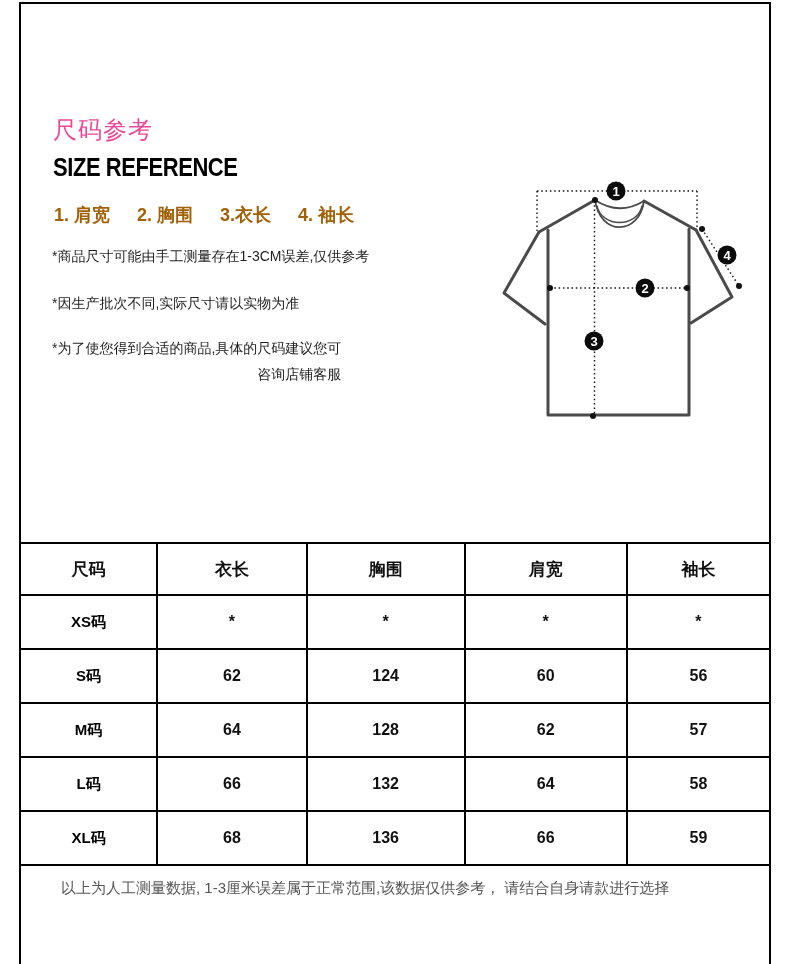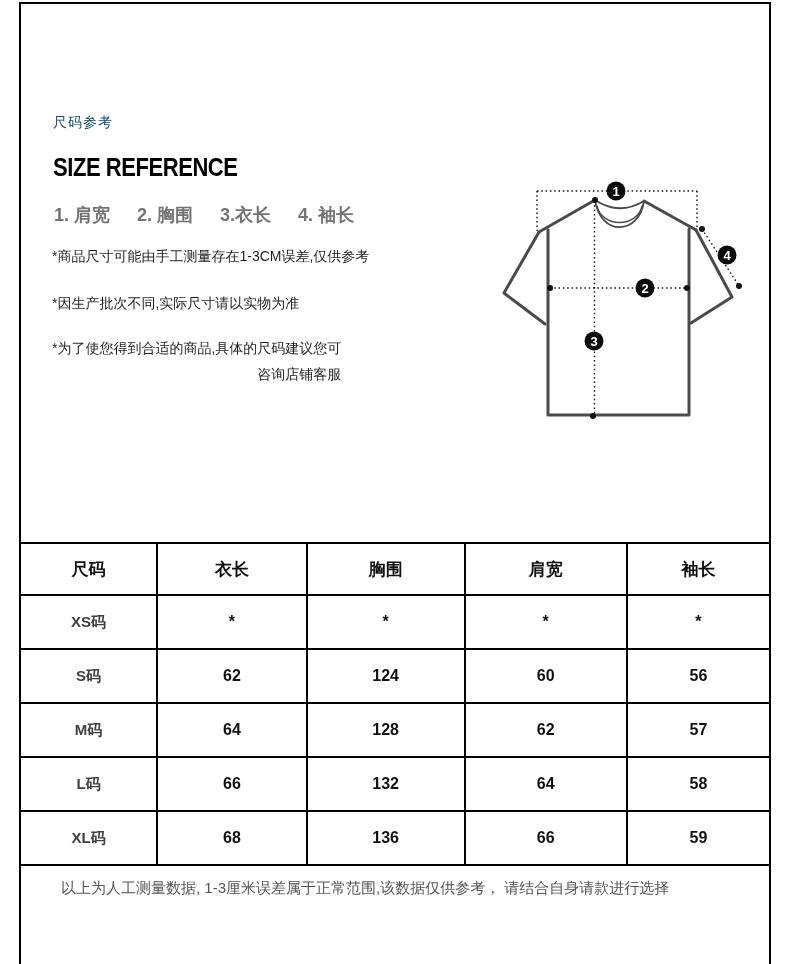--- a/index.html
+++ b/index.html
@@ -2,45 +2,45 @@
 <html><head>
 <meta charset="utf-8">
 <style>
   * { margin:0; padding:0; box-sizing:border-box; }
   html,body { width:790px; height:964px; background:#ffffff; overflow:hidden;
               font-family:"Liberation Sans", sans-serif; color:#1a1a1a; }
   .frame { position:absolute; left:19px; top:2px; width:752px; height:962px;
            border:2px solid #000; border-bottom:none; background:#fff; }
   .top-section { position:relative; width:100%; height:538px; }
 
-  .title-cn { position:absolute; left:32px; top:110px; font-size:14px;
-              font-weight:400; color:#0c4a6e; letter-spacing:1px; }
+  .title-cn { position:absolute; left:32px; top:110px; font-size:24px;
+              font-weight:400; color:#ec4899; letter-spacing:1px; }
   .title-en { position:absolute; left:32px; top:149px; font-size:25px;
               font-weight:800; color:#000; letter-spacing:-0.5px;
               transform:scaleX(0.88); transform-origin:left center; white-space:nowrap; }
   .legend { position:absolute; left:33px; top:199px; display:flex; gap:27px;
-            font-size:18px; font-weight:600; color:#737373; white-space:nowrap; }
+            font-size:18px; font-weight:600; color:#a16207; white-space:nowrap; }
   .note { position:absolute; left:31px; font-size:14px; font-weight:500;
           color:#1f1f1f; white-space:nowrap; }
   .note-1 { top:244px; }
   .note-2 { top:291px; }
   .note-3 { top:331px; line-height:26px; }
   .note-3 .cont { display:block; padding-left:9px;text-align:right; }
 
   .shirt-wrap { position:absolute; left:468px; top:172px; width:256px; height:254px; }
 
   table.size-table { width:100%; border-collapse:collapse; table-layout:fixed; }
   .size-table th, .size-table td { border:2px solid #000; text-align:center;
                                    vertical-align:middle; background:#fff; }
   .size-table th:first-child, .size-table td:first-child { border-left:none; }
   .size-table th:last-child,  .size-table td:last-child  { border-right:none;text-align:center; }
   .size-table thead tr { height:52px; }
   .size-table tbody tr { height:54px; }
   .size-table th { font-size:17px; font-weight:600; color:#111; }
-  .size-table td.size-label { font-size:15px; font-weight:600; color:#404040; }
+  .size-table td.size-label { font-size:15px; font-weight:600; color:#000000; }
   .size-table td.value { font-size:16px; font-weight:700; color:#111; }
 
   .footer-note { height:44px; display:flex; align-items:center;
                  padding-left:40px; font-size:15px; font-weight:500; color:#555; }
 </style>
 </head>
 <body>
 
 <div class="frame">
 

